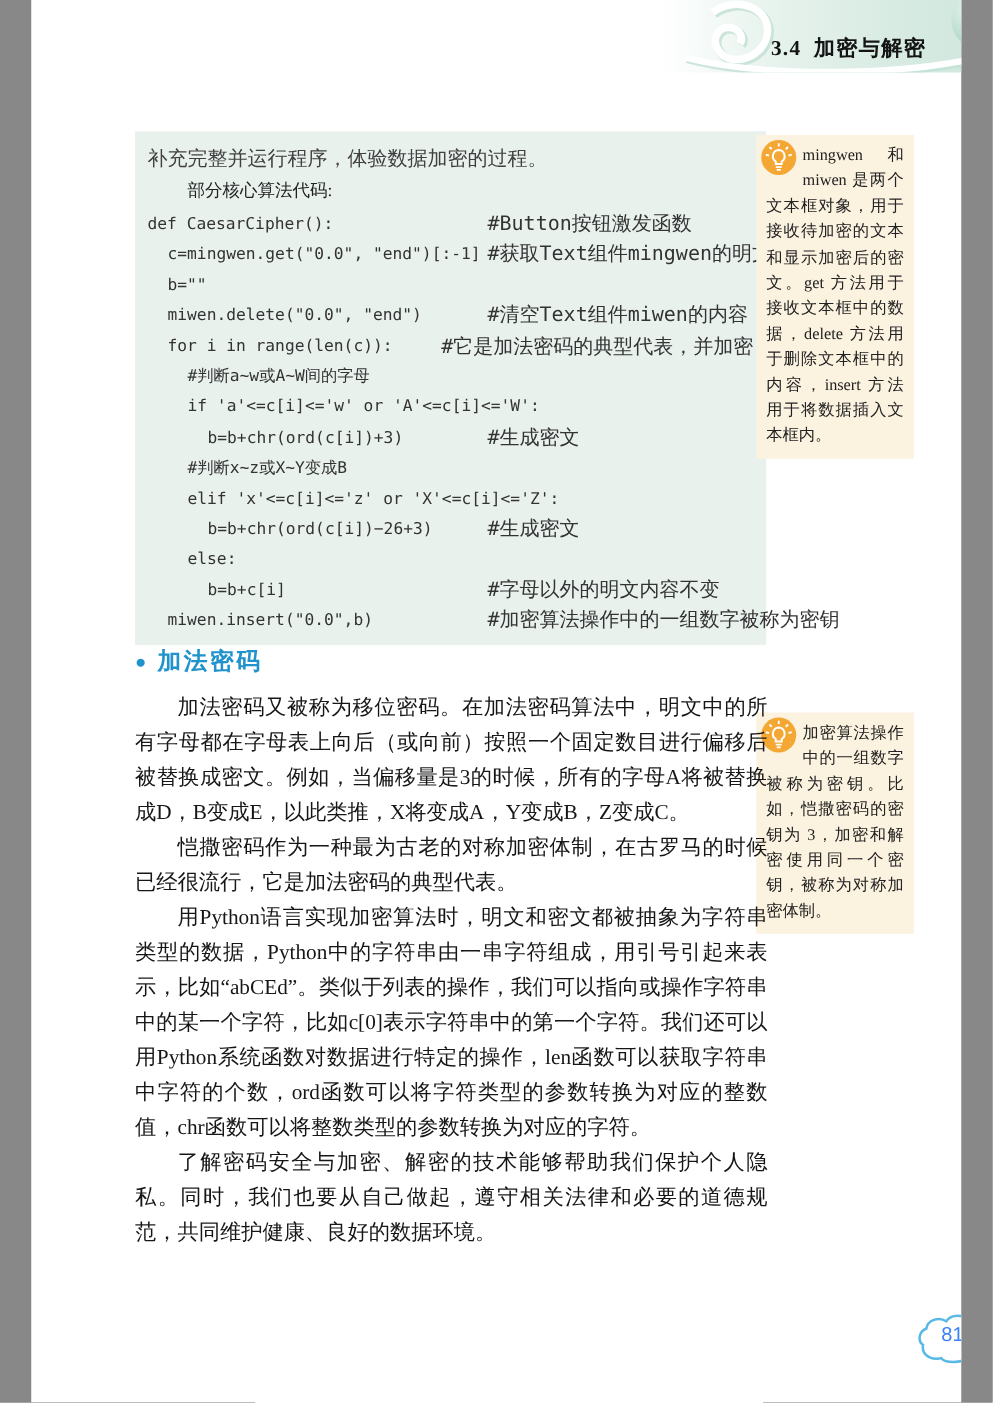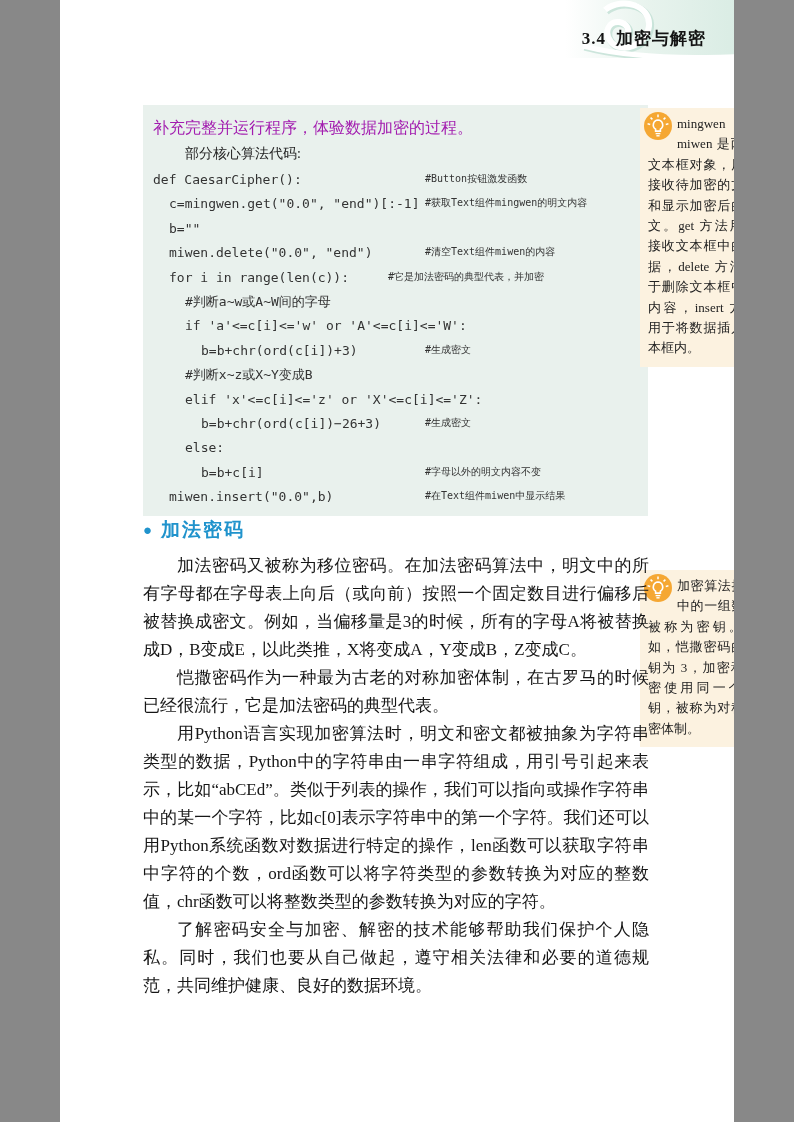--- a/index.html
+++ b/index.html
@@ -1,18 +1,18 @@
 <!DOCTYPE html>
 <html><head>
 <meta charset="utf-8">
 <style>
   html,body{margin:0;padding:0;background:#888;}
   .page{
     position:relative;
-    width:674px;height:1122px;
+    width:744px;height:1122px;
     background:#ffffff;
     margin:0 auto;
     overflow:hidden;
     font-family:"Liberation Serif", serif;
     color:#1b1b1b;
   }
 
   
   .header-band{
     position:absolute;left:505px;top:0;width:289px;height:58px;
@@ -33,40 +33,40 @@
 
   
   .code-panel{
     position:absolute;left:83px;top:105px;width:505px;
     box-sizing:border-box;
     background:var(--code-bg,#e9f1ed);
     padding:9px 10px 8px 10px;
   }
   .code-intro{
     font-family:"Liberation Serif", serif;
-    font-size:16px;line-height:27px;color:#a21caf;
+    font-size:16px;line-height:27px;color:#404040;
   }
   .code-subtitle{
     font-family:"Liberation Serif", serif;
     font-size:14px;line-height:26px;color:#222;
     padding-left:32px;
   }
   .code-line{
     position:relative;
     height:24.4px;line-height:24.4px;
     white-space:nowrap;
   }
   .code-line .code{
     font-family:"DejaVu Sans Mono", monospace;
     font-size:13px;color:#333;
   }
   .code-line .comment{
     position:absolute;top:0;
     font-family:"DejaVu Sans Mono", monospace;
-    font-size:10px;color:#333;
+    font-size:16px;color:#333;
   }
 
   
   .note-box{
     position:absolute;left:580px;width:126px;
     box-sizing:border-box;
     background:var(--note-bg,#fcf2e0);
     padding:6px 8px 8px 8px;
   }
   .note-1{top:108px;min-height:224px;}
@@ -144,21 +144,21 @@
         <div class="code-line"><span class="code" style="padding-left: 16px;">miwen.delete("0.0", "end")</span><span class="comment" style="left: 272px;">#清空Text组件miwen的内容</span></div>
         <div class="code-line"><span class="code" style="padding-left: 16px;">for i in range(len(c)):</span><span class="comment" style="left: 235px;">#它是加法密码的典型代表，并加密</span></div>
         <div class="code-line"><span class="code" style="padding-left: 32px;">#判断a~w或A~W间的字母</span></div>
         <div class="code-line"><span class="code" style="padding-left: 32px;">if 'a'&lt;=c[i]&lt;='w' or 'A'&lt;=c[i]&lt;='W':</span></div>
         <div class="code-line"><span class="code" style="padding-left: 48px;">b=b+chr(ord(c[i])+3)</span><span class="comment" style="left: 272px;">#生成密文</span></div>
         <div class="code-line"><span class="code" style="padding-left: 32px;">#判断x~z或X~Y变成B</span></div>
         <div class="code-line"><span class="code" style="padding-left: 32px;">elif 'x'&lt;=c[i]&lt;='z' or 'X'&lt;=c[i]&lt;='Z':</span></div>
         <div class="code-line"><span class="code" style="padding-left: 48px;">b=b+chr(ord(c[i])−26+3)</span><span class="comment" style="left: 272px;">#生成密文</span></div>
         <div class="code-line"><span class="code" style="padding-left: 32px;">else:</span></div>
         <div class="code-line"><span class="code" style="padding-left: 48px;">b=b+c[i]</span><span class="comment" style="left: 272px;">#字母以外的明文内容不变</span></div>
-        <div class="code-line"><span class="code" style="padding-left: 16px;">miwen.insert("0.0",b)</span><span class="comment" style="left: 272px;">#在Text组件miwen中显示结果</span></div>
+        <div class="code-line"><span class="code" style="padding-left: 16px;">miwen.insert("0.0",b)</span><span class="comment" style="left: 272px;">#加密算法操作中的一组数字被称为密钥</span></div>
       </div>
   </div>
 
   <div class="note-box note-1">
     <svg class="note-icon" viewBox="0 0 30 30">
       <circle cx="15" cy="15" r="14" fill="#f5a733"></circle>
       <path d="M15 9 a5 5 0 0 1 2.4 9.2 l0 1.9 l-4.8 0 l0 -1.9 A5 5 0 0 1 15 9 Z" fill="none" stroke="#ffffff" stroke-width="1.6"></path>
       <line x1="12.6" y1="22.6" x2="17.4" y2="22.6" stroke="#ffffff" stroke-width="1.4"></line>
       <line x1="13.4" y1="24.8" x2="16.6" y2="24.8" stroke="#ffffff" stroke-width="1.4"></line>
       <line x1="15" y1="6.2" x2="15" y2="3.6" stroke="#ffffff" stroke-width="1.5"></line>

